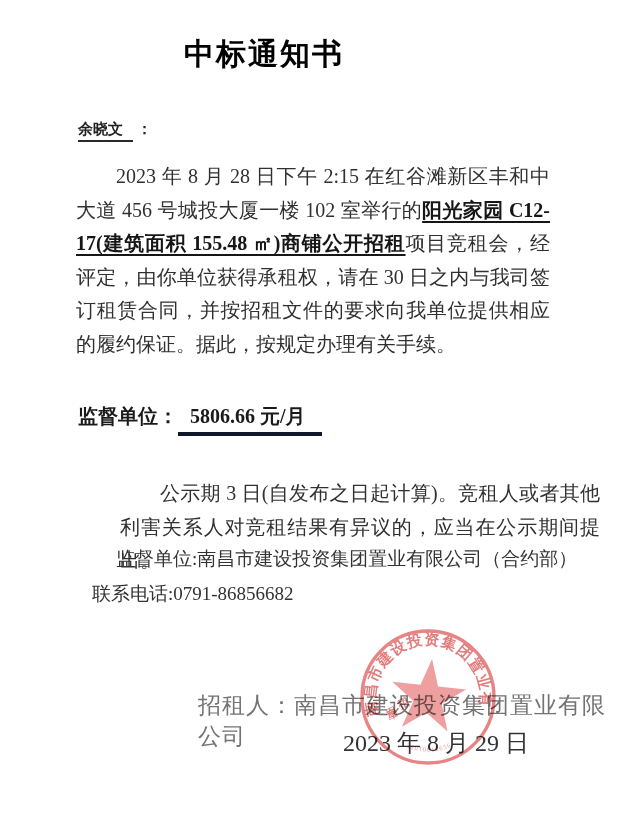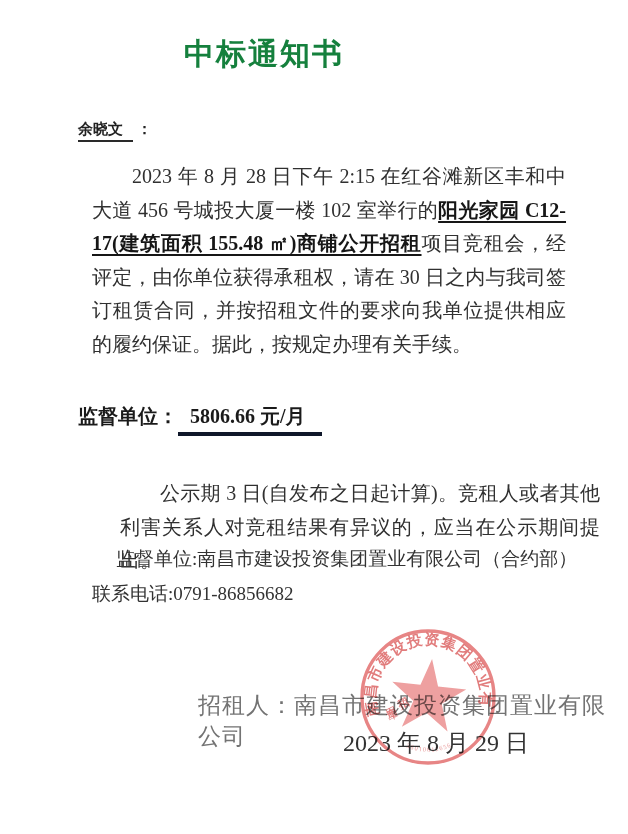--- a/index.html
+++ b/index.html
@@ -8,39 +8,39 @@
     background:#ffffff;
     position:relative;
     font-family:"Liberation Serif","DejaVu Serif",serif;
     color:#2f2f2f;
     overflow:hidden;
   }
   .abs{position:absolute;}
   .doc-title{
     top:34px;left:0;width:528px;
     text-align:center;
-    font-size:30px;font-weight:bold;color:#15803d;
+    font-size:30px;font-weight:bold;color:#000000;
     letter-spacing:2px;
   }
   .salutation{
     top:120px;left:78px;
     font-size:15px;font-weight:bold;color:#222;
   }
   .salutation .name{
     border-bottom:2px solid #2a2a2a;
     padding-right:10px;padding-bottom:1px;
     display:inline-block;
   }
   .salutation .colon{margin-left:4px;}
   .para{
     font-size:20px;line-height:33.5px;
     text-align:justify;
     color:#303030;
   }
-  .para1{top:160px;left:92px;width:474px;text-indent:2em;}
+  .para1{top:160px;left:76px;width:474px;text-indent:2em;}
   .para1 .hl{
     font-weight:bold;color:#161616;
     border-bottom:0;
     text-decoration:underline;
     text-decoration-thickness:2px;
     text-underline-offset:4px;
   }
   .result-line{
     top:403px;left:78px;
     font-size:20px;font-weight:bold;color:#1a1a1a;

